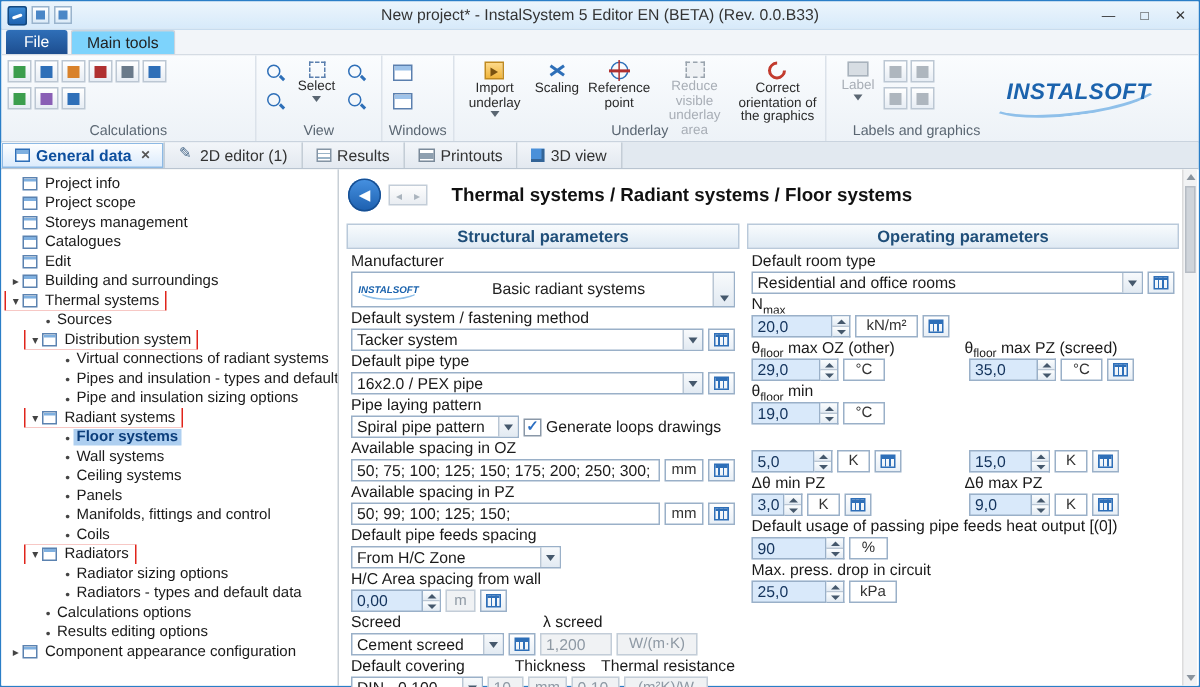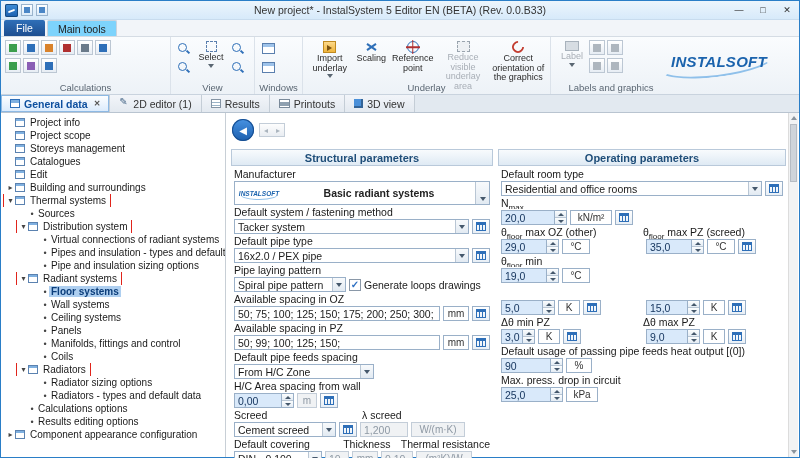--- a/index.html
+++ b/index.html
@@ -118,21 +118,21 @@
 .cb{width:12px;height:12px;border:1px solid #8a98a8;background:#fff;display:inline-flex;align-items:center;justify-content:center;flex:none}
 .cb span{font-size:10px;line-height:10px;color:#2d6fc2;font-weight:bold}
 .cblbl{font-size:10.5px;white-space:nowrap;overflow:hidden}
 .half{display:flex;align-items:center;gap:3px;width:142px;flex:none}
 .hlbl{width:142px;flex:none}
 
 .mfcombo{height:24px;border:1px solid #9ab0c8;background:#fff;display:flex;align-items:stretch;margin-top:1px}
 .mflogo{width:48px;position:relative;display:flex;align-items:center;justify-content:center}
 .mlt{font-size:6.5px;font-weight:bold;font-style:italic;color:#1b63ad;z-index:1}
 .mlsw{position:absolute;left:3px;top:4px;width:42px;height:14px;border:1px solid transparent;border-bottom-color:#8fc0ea;border-radius:50%}
-.mfname{flex:1;display:flex;align-items:center;justify-content:center;font-weight:bold;font-size:10.5px;color:#222;white-space:nowrap;overflow:hidden}
+.mfname{flex:1;display:flex;align-items:center;justify-content:center;font-weight:normal;font-size:10.5px;color:#222;white-space:nowrap;overflow:hidden}
 .mfdd{width:14px;border-left:1px solid #b9c6d4;background:linear-gradient(#f8fafc,#e2eaf2);display:flex;align-items:flex-end;justify-content:center;padding-bottom:3px}
 .mfdd::after{content:"";border-left:3px solid transparent;border-right:3px solid transparent;border-top:4px solid #45586c}
 
 .vsb{position:absolute;right:1px;top:0;bottom:0;width:10px;background:#f2f3f4;border-left:1px solid #dcdcdc}
 .sa{position:absolute;left:0;right:0;height:10px;display:flex;align-items:center;justify-content:center}
 .sa.up{top:0}.sa.dn{bottom:0}
 .sa.up::after{content:"";border-left:3px solid transparent;border-right:3px solid transparent;border-bottom:4px solid #8a949e}
 .sa.dn::after{content:"";border-left:3px solid transparent;border-right:3px solid transparent;border-top:4px solid #8a949e}
 .sth{position:absolute;left:1px;right:1px;top:11px;height:58px;background:#cfd4da;border:1px solid #b6bcc4}
 </style>
@@ -498,20 +498,21 @@
       </div>
     <div class="splitter"></div>
 
     <div class="content">
       <div class="crumb">
         <span class="backbtn">◀</span>
         <span class="smnav">
           <span>◂</span>
           <span>▸</span>
         </span>
+        <span class="crumbtitle">Thermal systems / Radiant systems / Floor systems</span>
       </div>
 
       <div class="panel left">
         <div class="phead">Structural parameters</div>
         <div class="pbody">
 
           <div class="lbl">Manufacturer</div>
           <div class="mfcombo">
             <span class="mflogo">
               <span class="mlsw"></span>

